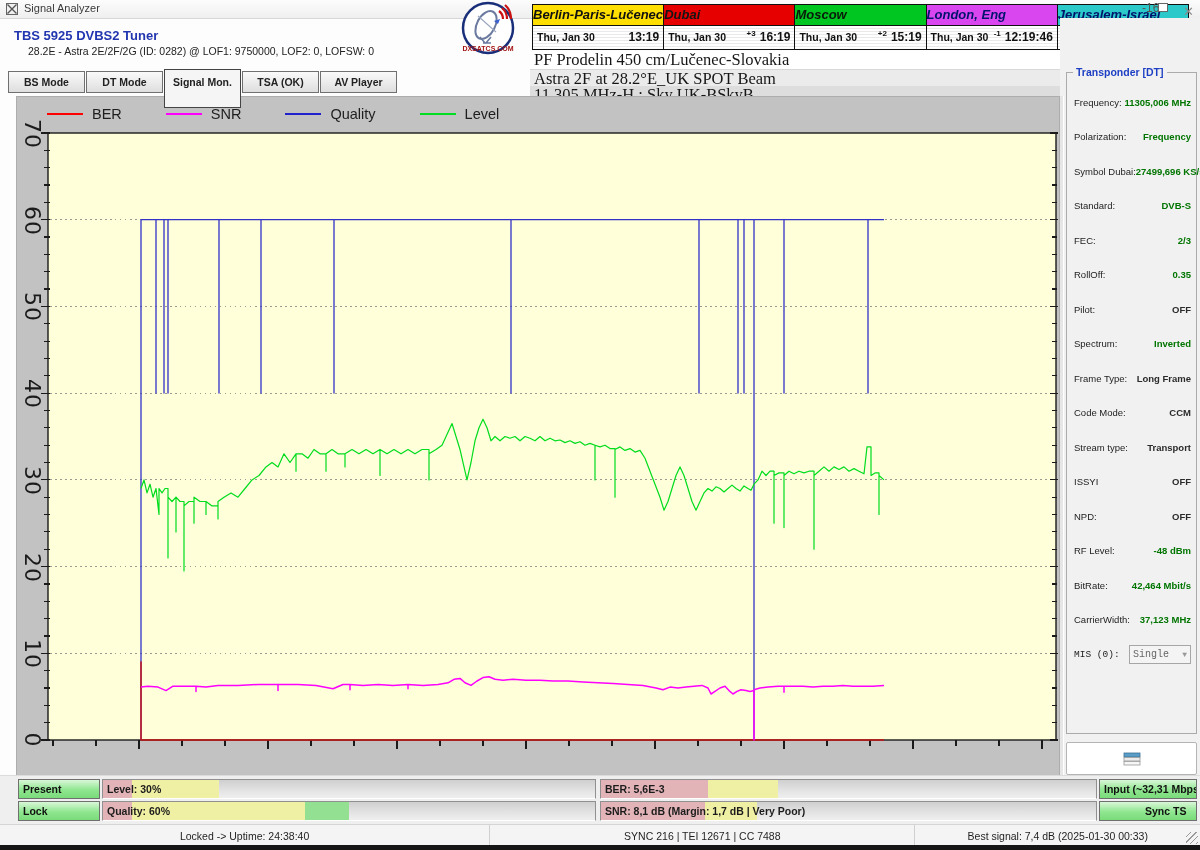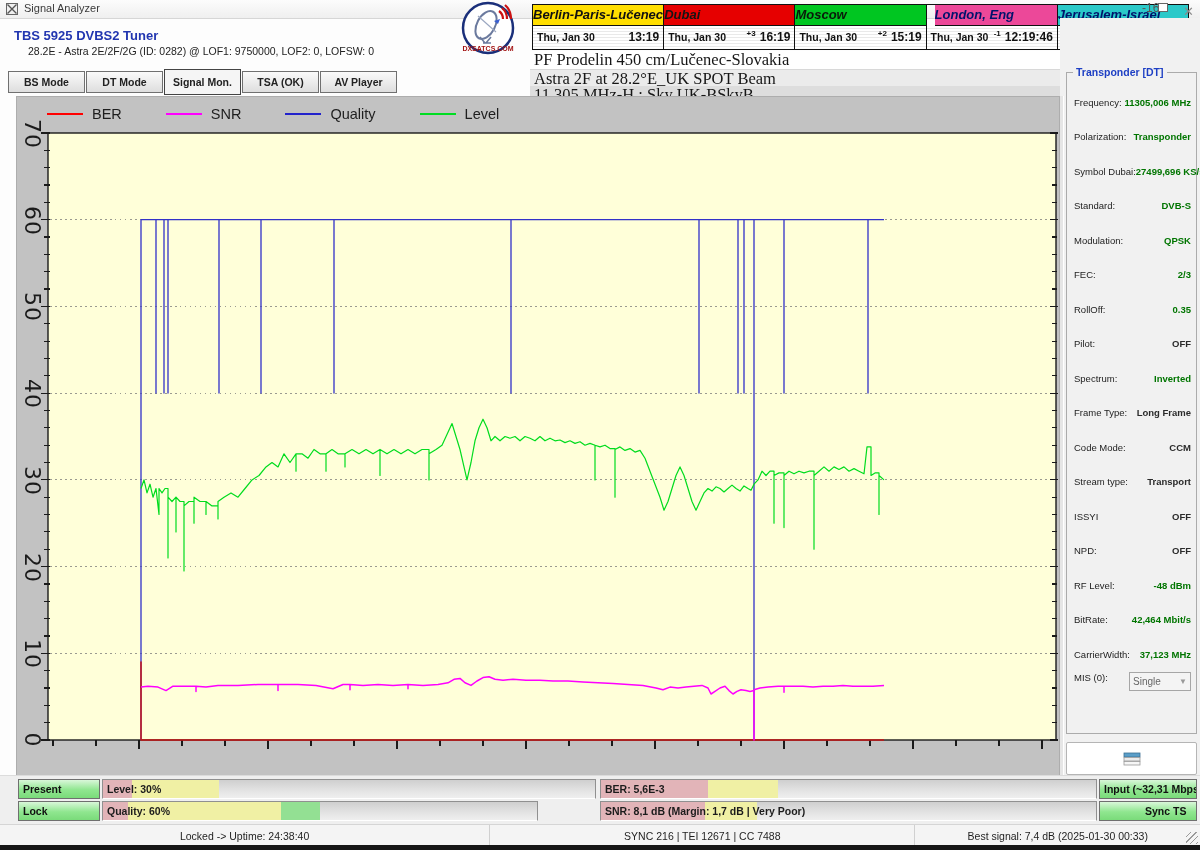--- a/index.html
+++ b/index.html
@@ -43,21 +43,21 @@
   .info .l0{background:#ffffff;}
   .info .l1{background:#ebebeb;border-top:1px solid #d8d8d8;box-sizing:border-box;}
   .info .l2{background:#dddddd;}
   .info .l3{background:#d0d0d0;}
 
   
   .tabs{position:absolute;left:8px;top:71px;height:26px;}
   .tab{position:relative;display:inline-block;width:77px;height:22px;margin-right:1px;vertical-align:top;
     background:linear-gradient(#fafafa,#dedede);border:1px solid #707070;box-sizing:border-box;
     font-size:10.5px;font-weight:bold;color:#222;text-align:center;line-height:20px;cursor:default;}
-  .tab.active{height:26px;margin-top:-2px;background:#f5f5f5;border-color:#444;line-height:25px;z-index:3;}
+  .tab.active{height:39px;margin-top:-2px;background:#f5f5f5;border-color:#444;line-height:25px;z-index:3;}
 
   
   .rightbg{position:absolute;left:1060px;top:18px;width:140px;height:757px;background:#f1f1f1;}
   .splitter{position:absolute;left:1059px;top:96px;width:5px;height:681px;background:#e6e6e6;
     border-left:1px solid #b9b9b9;border-right:1px solid #ffffff;box-sizing:border-box;}
 
   
   .chart-panel{position:absolute;left:16px;top:96px;width:1044px;height:681px;background:#c2c2c2;
     border:1px solid #adadad;box-sizing:border-box;}
   .legend{position:absolute;left:30px;top:5px;height:24px;display:flex;align-items:center;}
@@ -71,21 +71,21 @@
   
   .tp-panel{position:absolute;left:1066px;top:72px;width:131px;height:662px;
     border:1px solid #ababab;box-sizing:border-box;}
   .tp-title{position:absolute;left:6px;top:-7px;background:#f1f1f1;padding:0 3px;
     font-size:10.5px;font-weight:bold;color:#1d3fc4;white-space:nowrap;}
   .tp-rows{position:absolute;left:0;top:12px;width:100%;}
   .tp-row{height:34.5px;display:flex;align-items:center;padding:0 5px 0 7px;box-sizing:border-box;}
   .tp-lab{font-size:9.5px;color:#222;white-space:nowrap;}
   .tp-val{margin-left:auto;font-size:9.5px;font-weight:bold;color:#2b2b2b;white-space:nowrap;}
   .tp-val.green{color:#007500;}
-  .mis-row{height:34.5px;display:flex;padding:0 5px 0 7px;box-sizing:border-box;}
+  .mis-row{height:34.5px;display:flex;align-items:center;padding:0 5px 0 7px;box-sizing:border-box;font-family:Liberation Mono, monospace;}
   .mis-select{margin-left:auto;width:62px;height:19px;border:1px solid #a6a6a6;background:#f4f4f4;
     display:flex;align-items:center;font-size:10px;color:#666;padding:0 3px;box-sizing:border-box;}
   .mis-chev{margin-left:auto;font-size:8px;color:#999;}
 
   .ts-box{position:absolute;left:1066px;top:742px;width:131px;height:33px;background:#ffffff;
     border:1px solid #b5b5b5;border-radius:2px;box-sizing:border-box;
     display:flex;align-items:center;justify-content:center;}
 
   
   .meterbg{position:absolute;left:0;top:775px;width:1200px;height:49px;background:#efefef;
@@ -152,21 +152,21 @@
       </div>
       <div class="clock">
         <div class="clock-head" style="background: rgb(0, 198, 33); color: rgb(10, 26, 10);">Moscow</div>
         <div class="clock-time">
           <span class="clock-date">Thu, Jan 30</span>
           <span class="clock-off">+2</span>
           <span class="clock-hm">15:19</span>
         </div>
       </div>
       <div class="clock">
-        <div class="clock-head" style="background: #ec4899; color: rgb(0, 19, 107); margin-left: 8px;">London, Eng</div>
+        <div class="clock-head" style="background: #d946ef; color: rgb(0, 19, 107);">London, Eng</div>
         <div class="clock-time">
           <span class="clock-date">Thu, Jan 30</span>
           <span class="clock-off">-1</span>
           <span class="clock-hm">12:19:46</span>
         </div>
       </div>
       <div class="clock">
         <div class="clock-head" style="background: rgb(43, 201, 201); color: rgb(0, 19, 107);">Jerusalem-Israel</div>
         <div class="clock-time">
           <span class="clock-date">Thu, Jan 30</span>
@@ -338,33 +338,29 @@
 
   <div class="tp-panel">
     <span class="tp-title">Transponder [DT]</span>
     <div class="tp-rows">
         <div class="tp-row">
           <span class="tp-lab">Frequency:</span>
           <span class="tp-val green">11305,006 MHz</span>
         </div>
         <div class="tp-row">
           <span class="tp-lab">Polarization:</span>
-          <span class="tp-val green">Transponder</span>
+          <span class="tp-val green">Frequency</span>
         </div>
         <div class="tp-row">
           <span class="tp-lab">Symbol Dubai:</span>
           <span class="tp-val green">27499,696 KS/s</span>
         </div>
         <div class="tp-row">
           <span class="tp-lab">Standard:</span>
           <span class="tp-val green">DVB-S</span>
-        </div>
-        <div class="tp-row">
-          <span class="tp-lab">Modulation:</span>
-          <span class="tp-val green">QPSK</span>
         </div>
         <div class="tp-row">
           <span class="tp-lab">FEC:</span>
           <span class="tp-val green">2/3</span>
         </div>
         <div class="tp-row">
           <span class="tp-lab">RollOff:</span>
           <span class="tp-val green">0.35</span>
         </div>
         <div class="tp-row">
@@ -427,21 +423,21 @@
 
   <div class="meterbg"></div>
 
   <div class="pill" style="left:18px;top:779px;width:82px;">Present</div>
   <div class="pill" style="left:18px;top:801px;width:82px;">Lock</div>
   <div class="track" style="left:102px;top:779px;width:494px;">
       <div class="seg" style="left: 0%; width: 5.8%; background: rgb(226, 180, 184);"></div>
       <div class="seg" style="left: 5.8%; width: 17.7%; background: rgb(240, 240, 164);"></div>
       <span class="mlabel">Level: 30%</span>
     </div>
-  <div class="track" style="left:102px;top:801px;width:436px;">
+  <div class="track" style="left:102px;top:801px;width:494px;">
       <div class="seg" style="left: 0%; width: 5.8%; background: rgb(226, 180, 184);"></div>
       <div class="seg" style="left: 5.8%; width: 35.2%; background: rgb(240, 240, 164);"></div>
       <div class="seg" style="left: 41%; width: 9%; background: rgb(147, 224, 147);"></div>
       <span class="mlabel">Quality: 60%</span>
     </div>
   <div class="track" style="left:600px;top:779px;width:497px;">
       <div class="seg" style="left: 0%; width: 21.6%; background: rgb(226, 180, 184);"></div>
       <div class="seg" style="left: 21.6%; width: 14.1%; background: rgb(240, 240, 164);"></div>
       <span class="mlabel">BER: 5,6E-3</span>
     </div>

